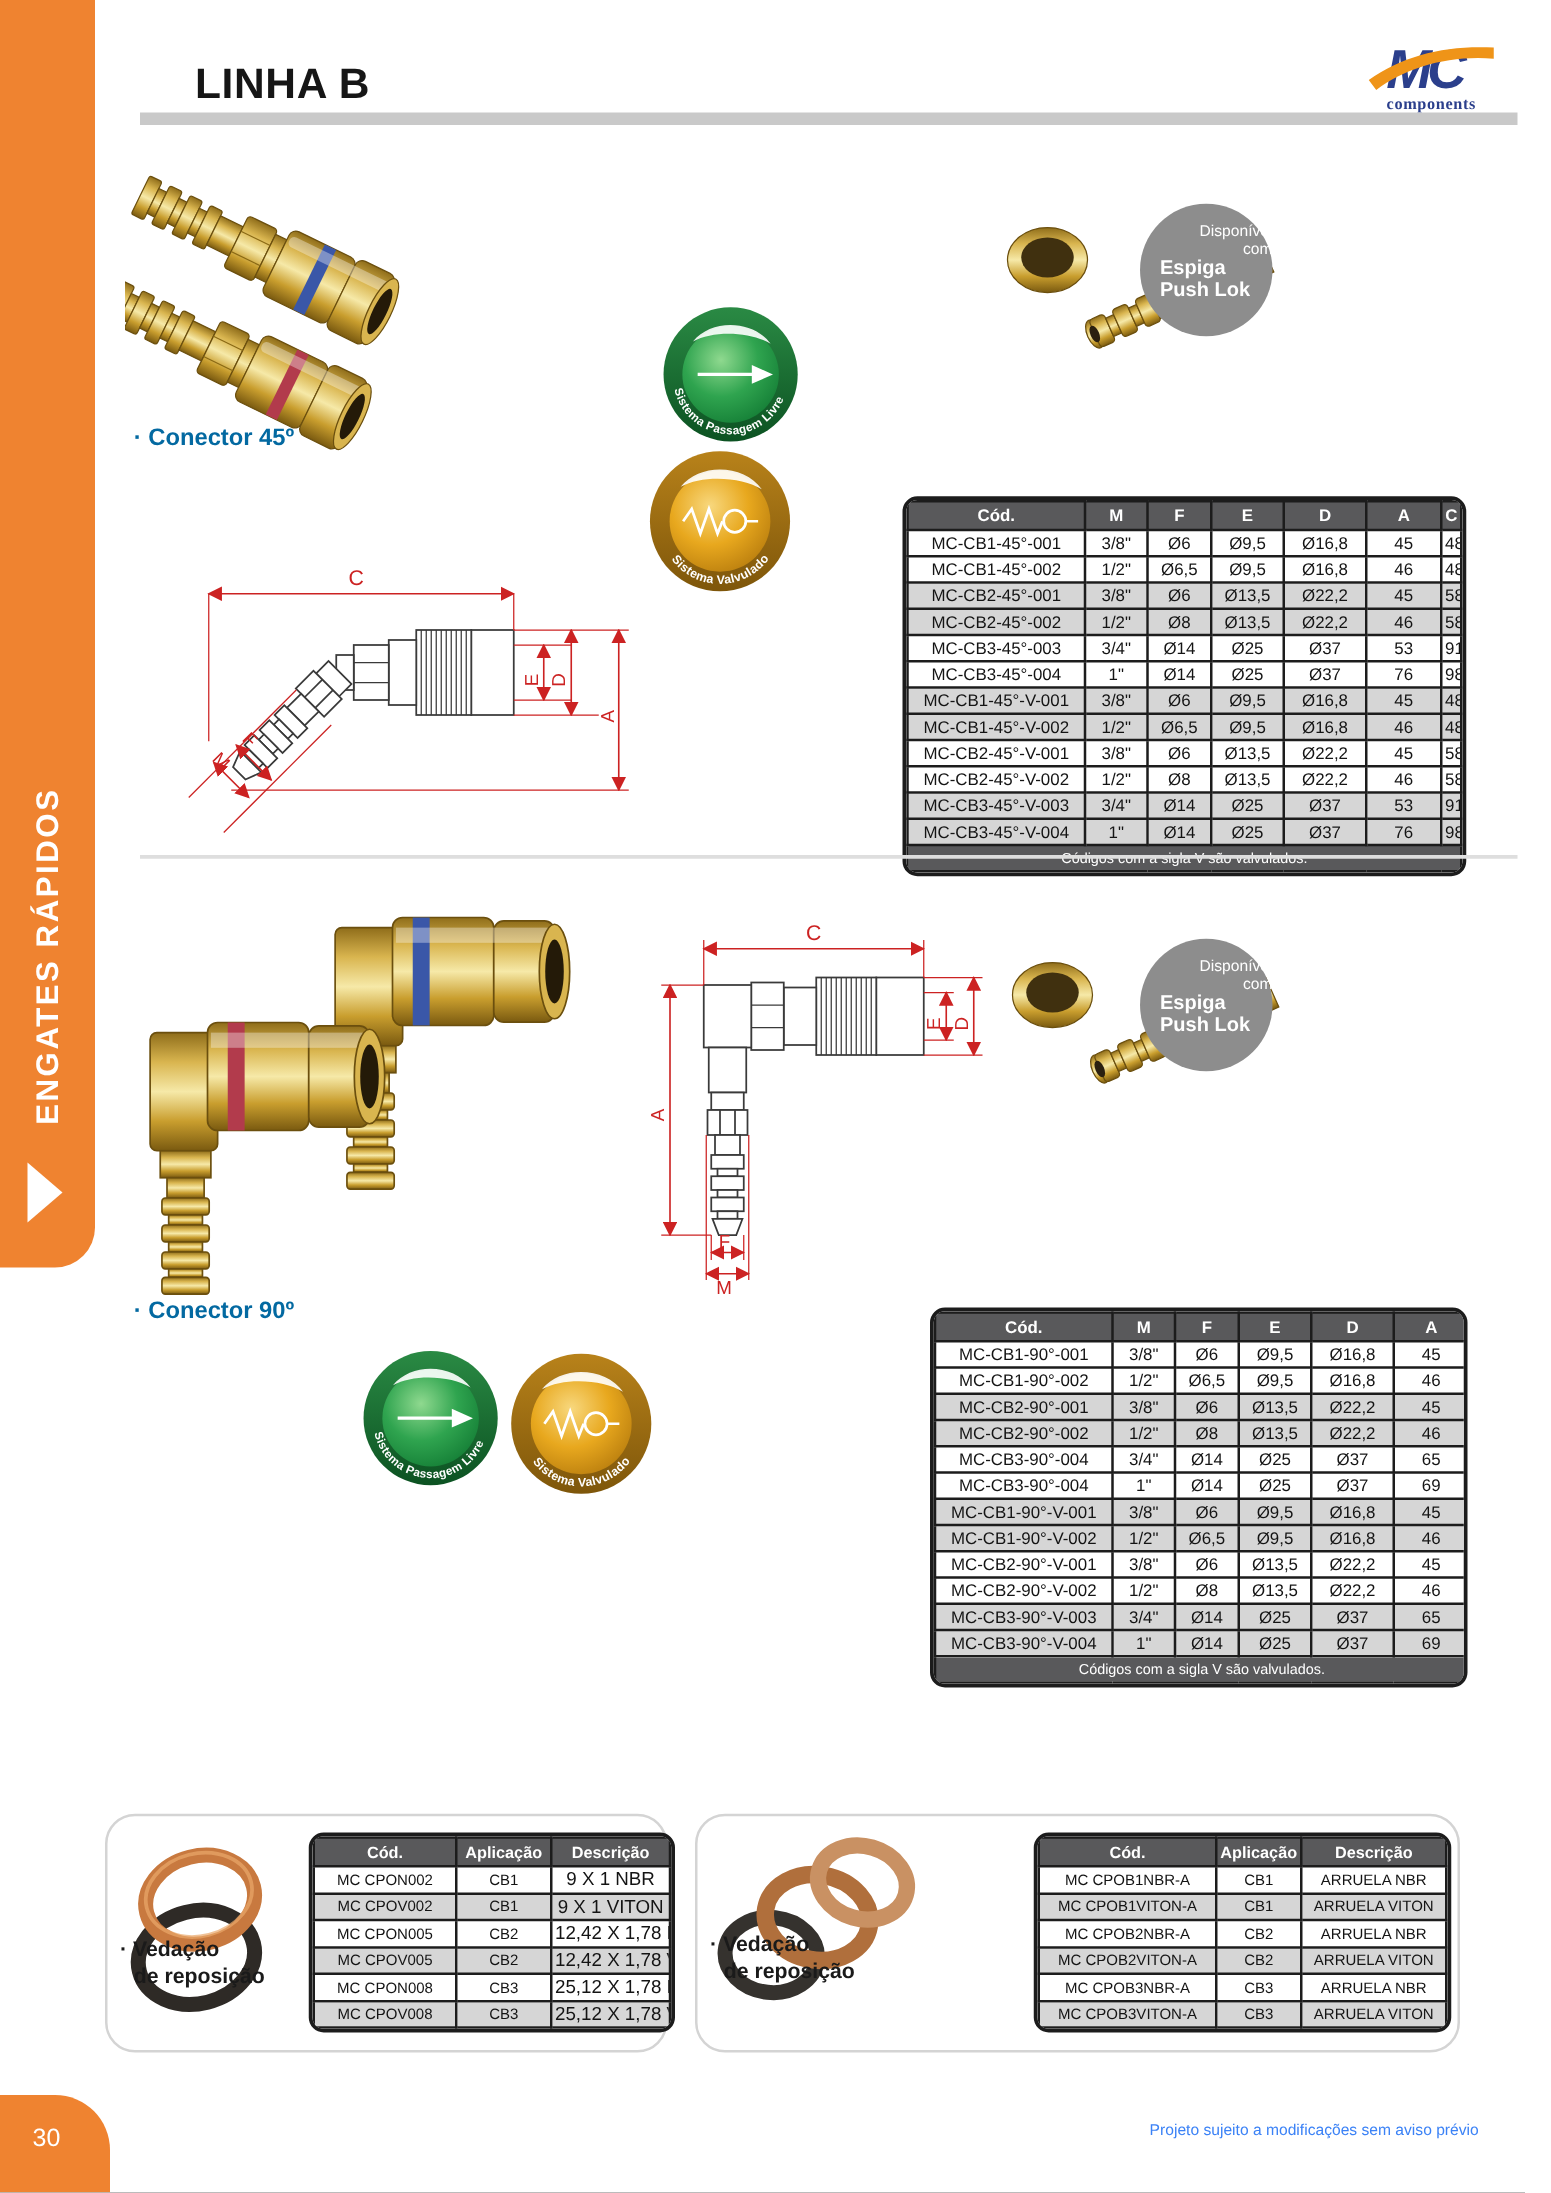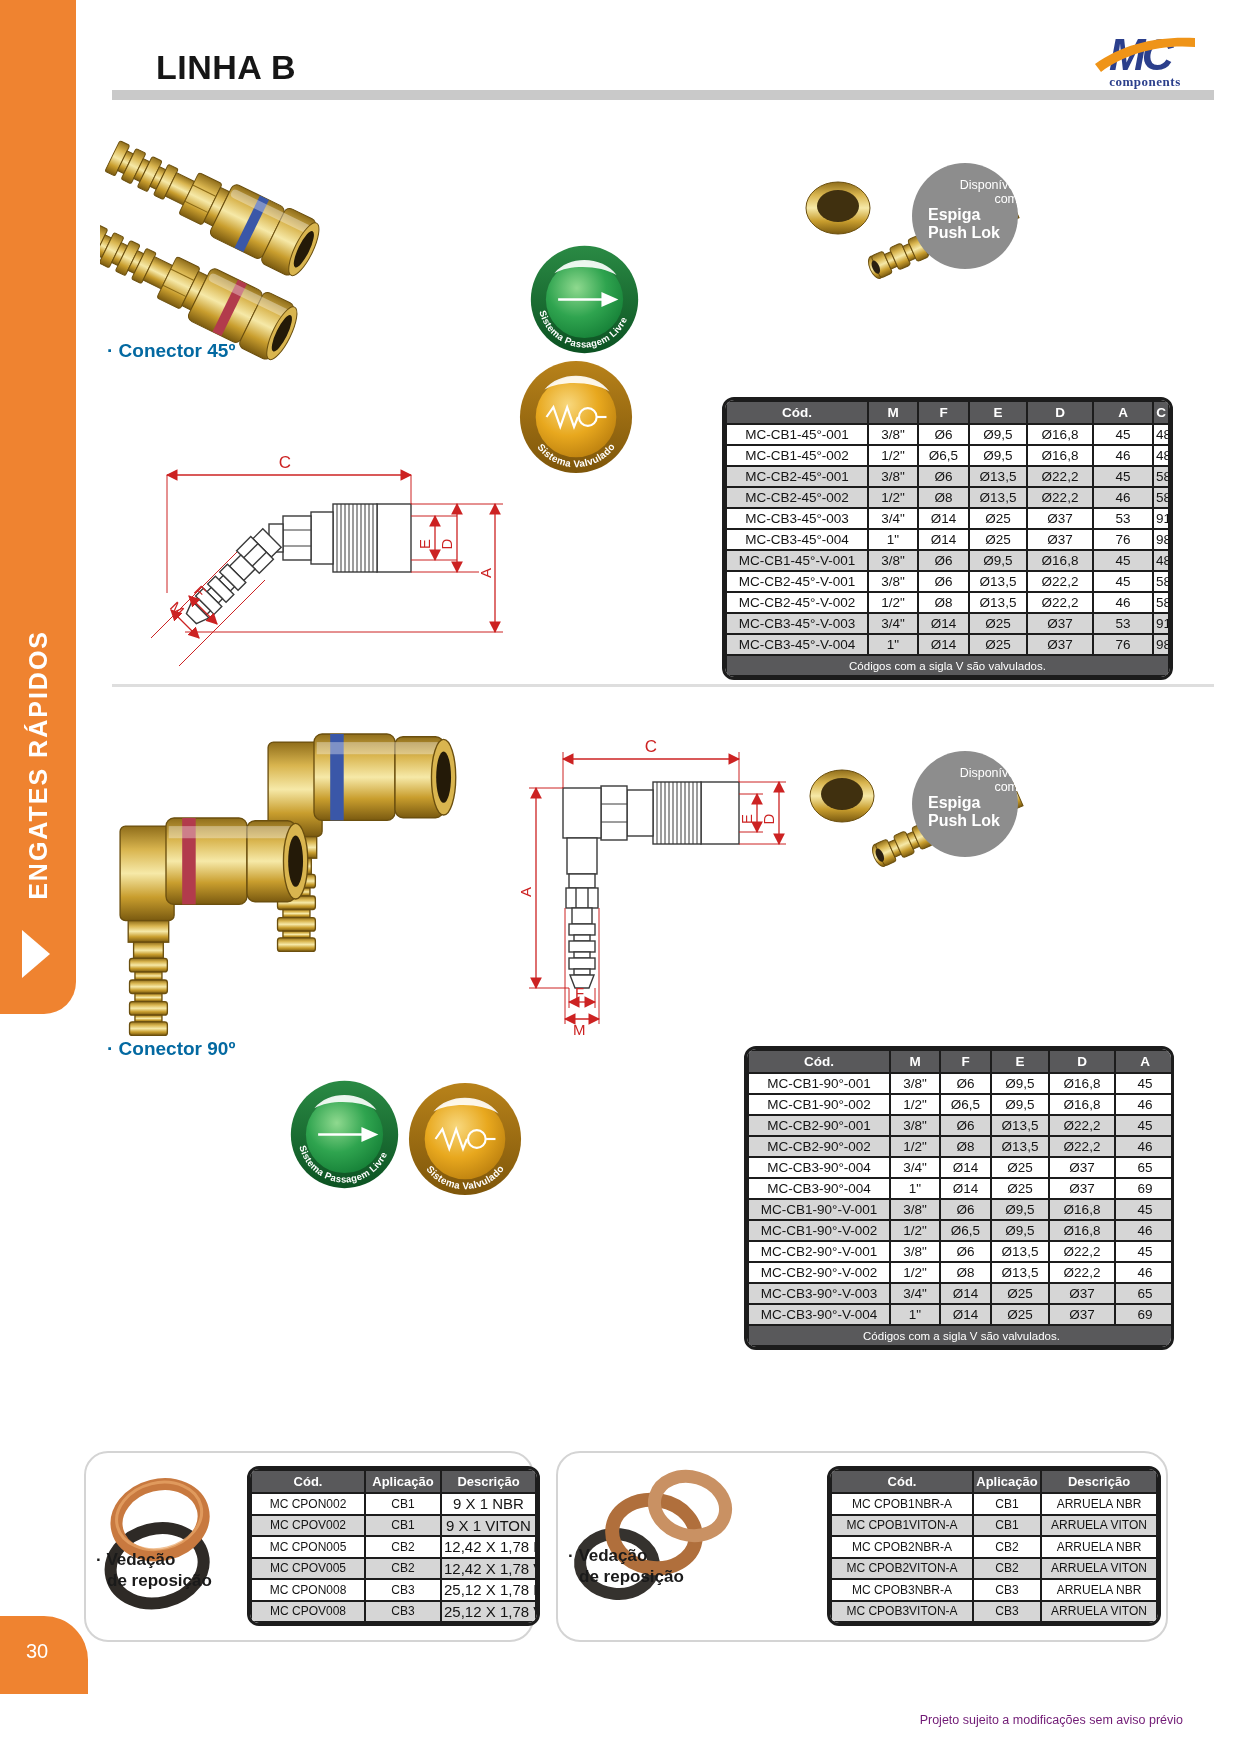--- a/index.html
+++ b/index.html
@@ -52,23 +52,23 @@
   .dimlab.big{font-size:17px;}
 
   
   .badge-text{fill:#fff;font-size:10px;font-weight:bold;letter-spacing:.3px;font-family:"Liberation Sans",sans-serif;}
 
   
   .card{position:absolute;border:2px solid #D4D4D4;border-radius:24px;background:#fff;}
   .ved-label{font-size:17px;font-weight:bold;color:#1a1a1a;line-height:21px;}
 
   
-  .pagebox{left:0;top:1616px;width:88px;height:78px;background:#EF8330;border-top-right-radius:44px;}
+  .pagebox{left:0;top:1676px;width:88px;height:78px;background:#EF8330;border-top-right-radius:44px;}
   .pagenum{padding:24px 0 0 26px;color:#fff;font-size:20px;}
-  .footer-note{right:58px;top:1697px;font-size:12.5px;color:#701a75;margin-top:16px;}
+  .footer-note{right:58px;top:1697px;font-size:12.5px;color:#3b82f6;}
 </style>
 </head>
 <body>
 
 <div class="page">
 
   <svg width="0" height="0" style="position:absolute" aria-hidden="true">
     <defs>
       <linearGradient id="brassV" x1="0" y1="0" x2="0" y2="1">
         <stop offset="0" stop-color="#8F6D1A"></stop>
@@ -361,20 +361,29 @@
           </tr>
           <tr class="shade">
             <td>MC-CB1-45°-V-001</td>
             <td>3/8"</td>
             <td>Ø6</td>
             <td>Ø9,5</td>
             <td>Ø16,8</td>
             <td>45</td>
             <td>48</td>
           </tr>
+          <tr class="shade">
+            <td>MC-CB1-45°-V-002</td>
+            <td>1/2"</td>
+            <td>Ø6,5</td>
+            <td>Ø9,5</td>
+            <td>Ø16,8</td>
+            <td>46</td>
+            <td>48</td>
+          </tr>
           <tr>
             <td>MC-CB2-45°-V-001</td>
             <td>3/8"</td>
             <td>Ø6</td>
             <td>Ø13,5</td>
             <td>Ø22,2</td>
             <td>45</td>
             <td>58</td>
           </tr>
           <tr>

